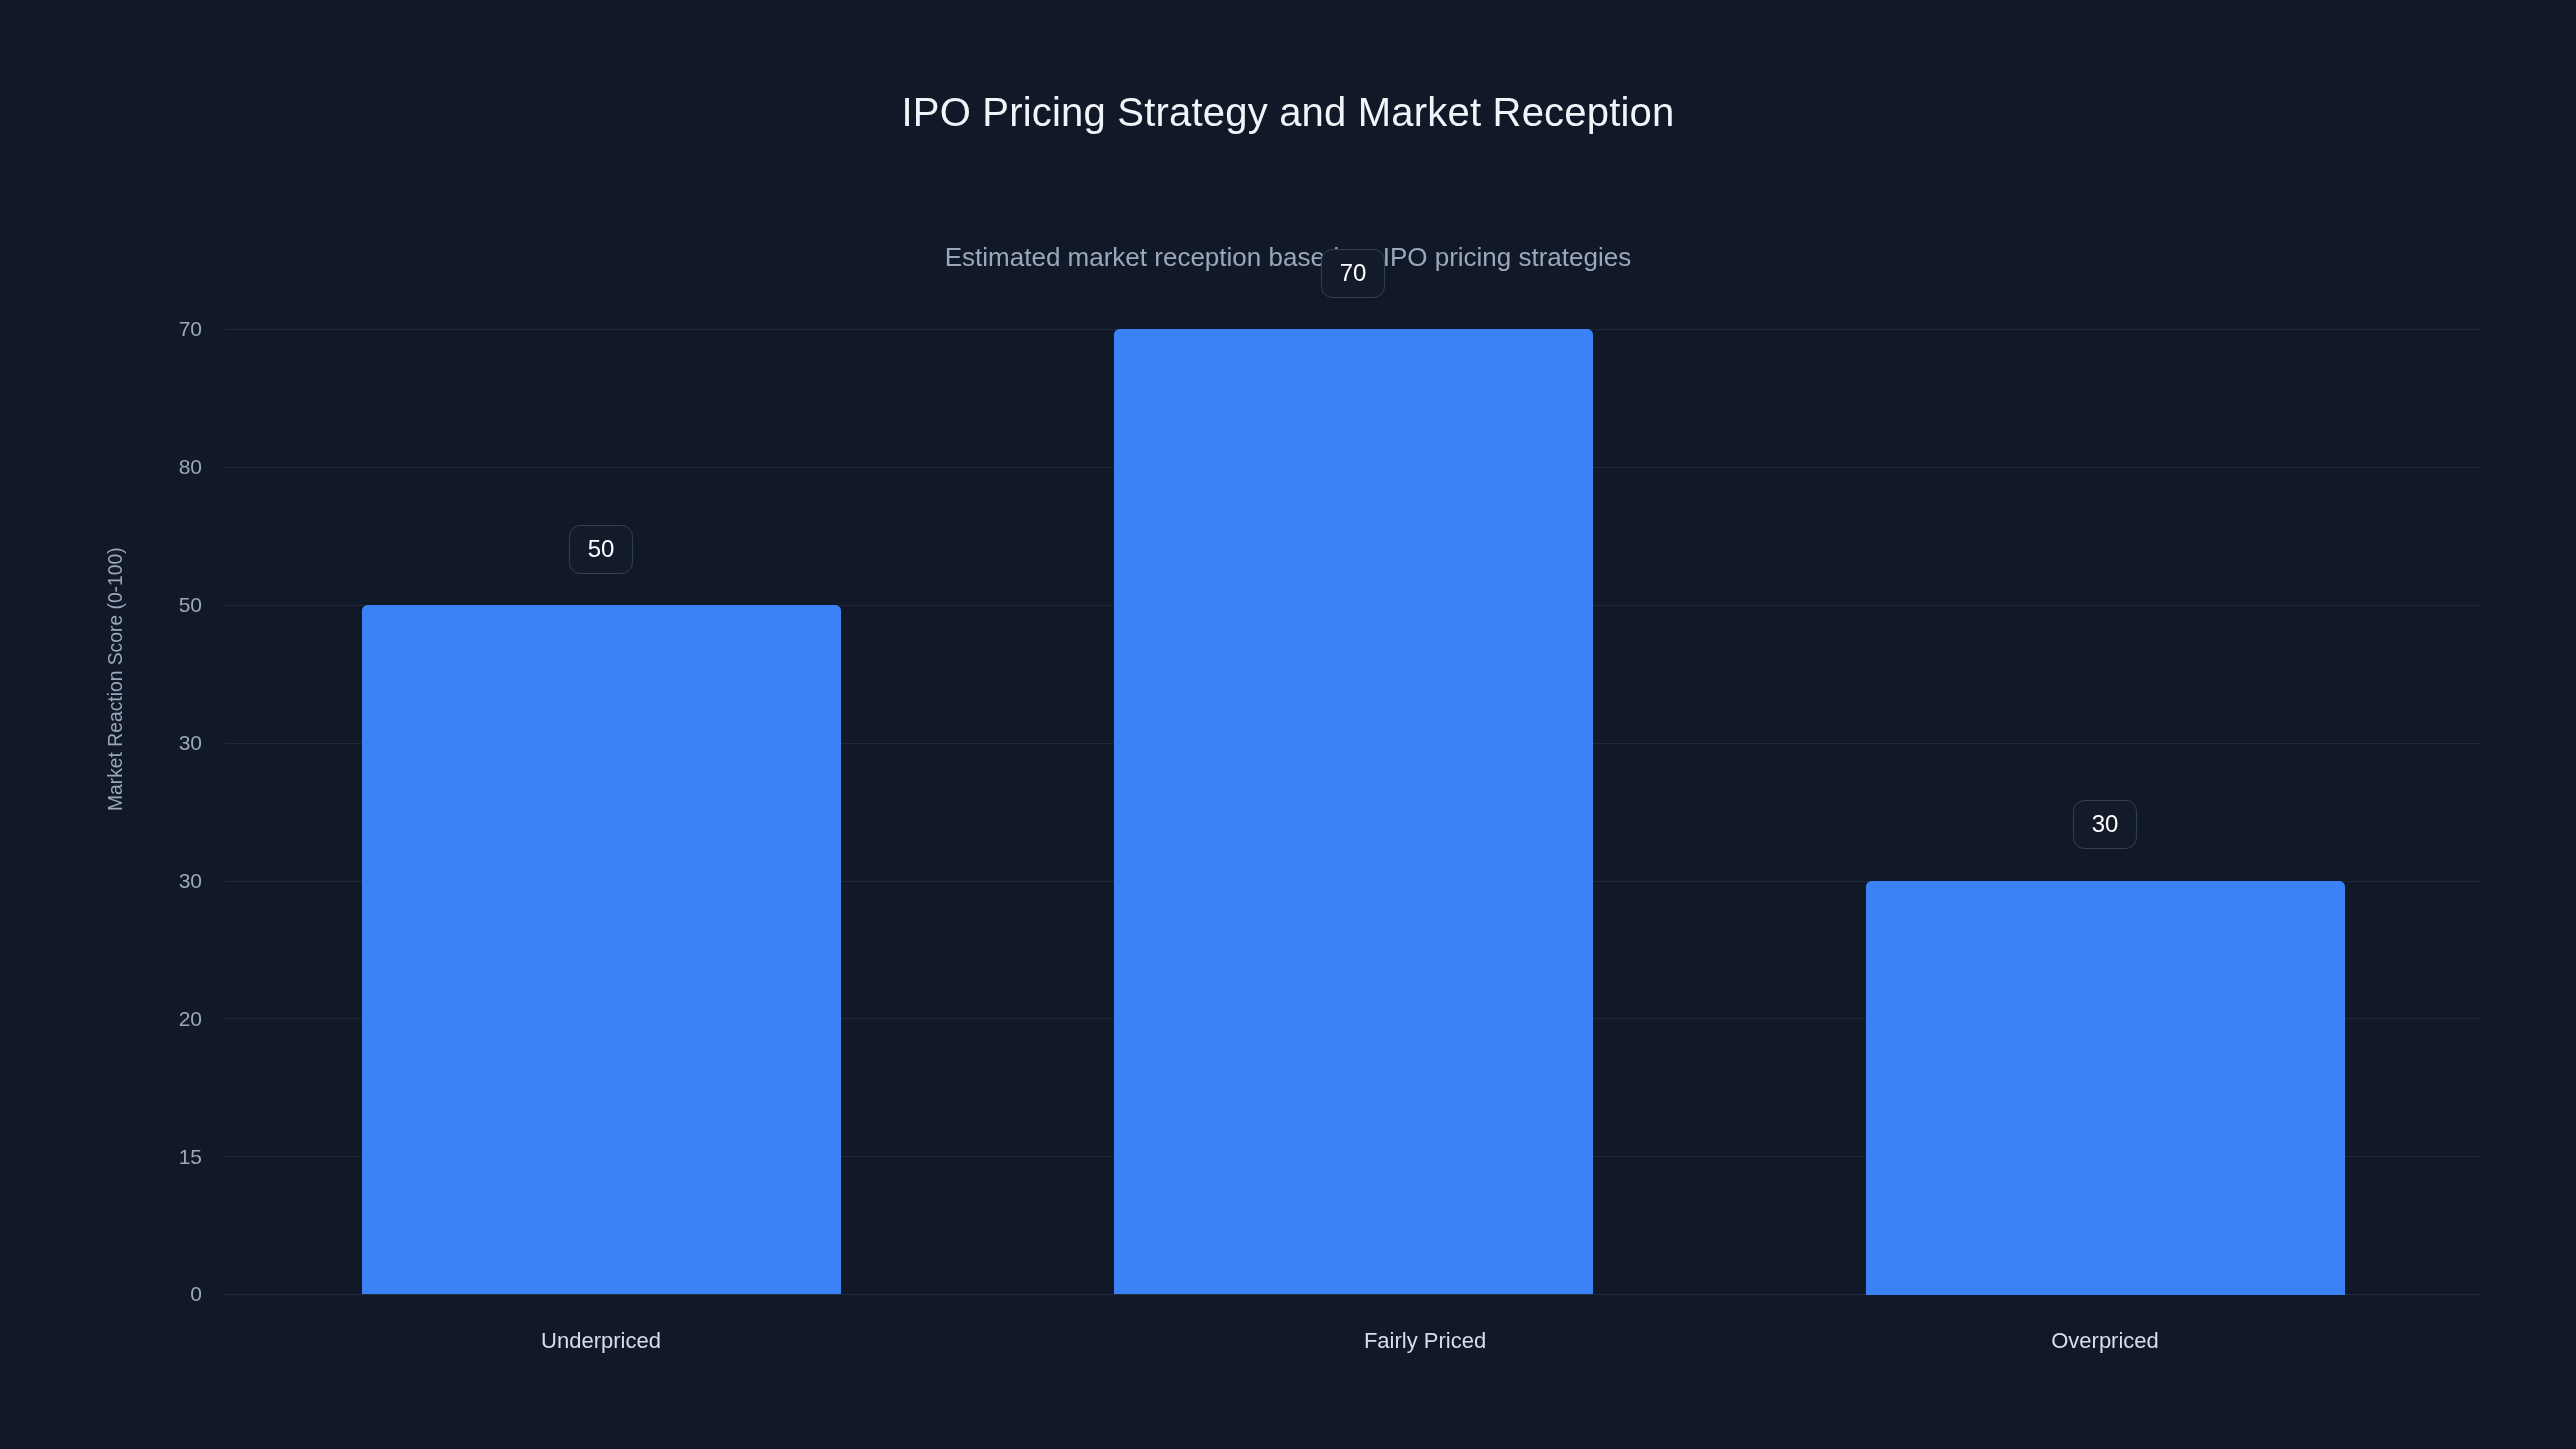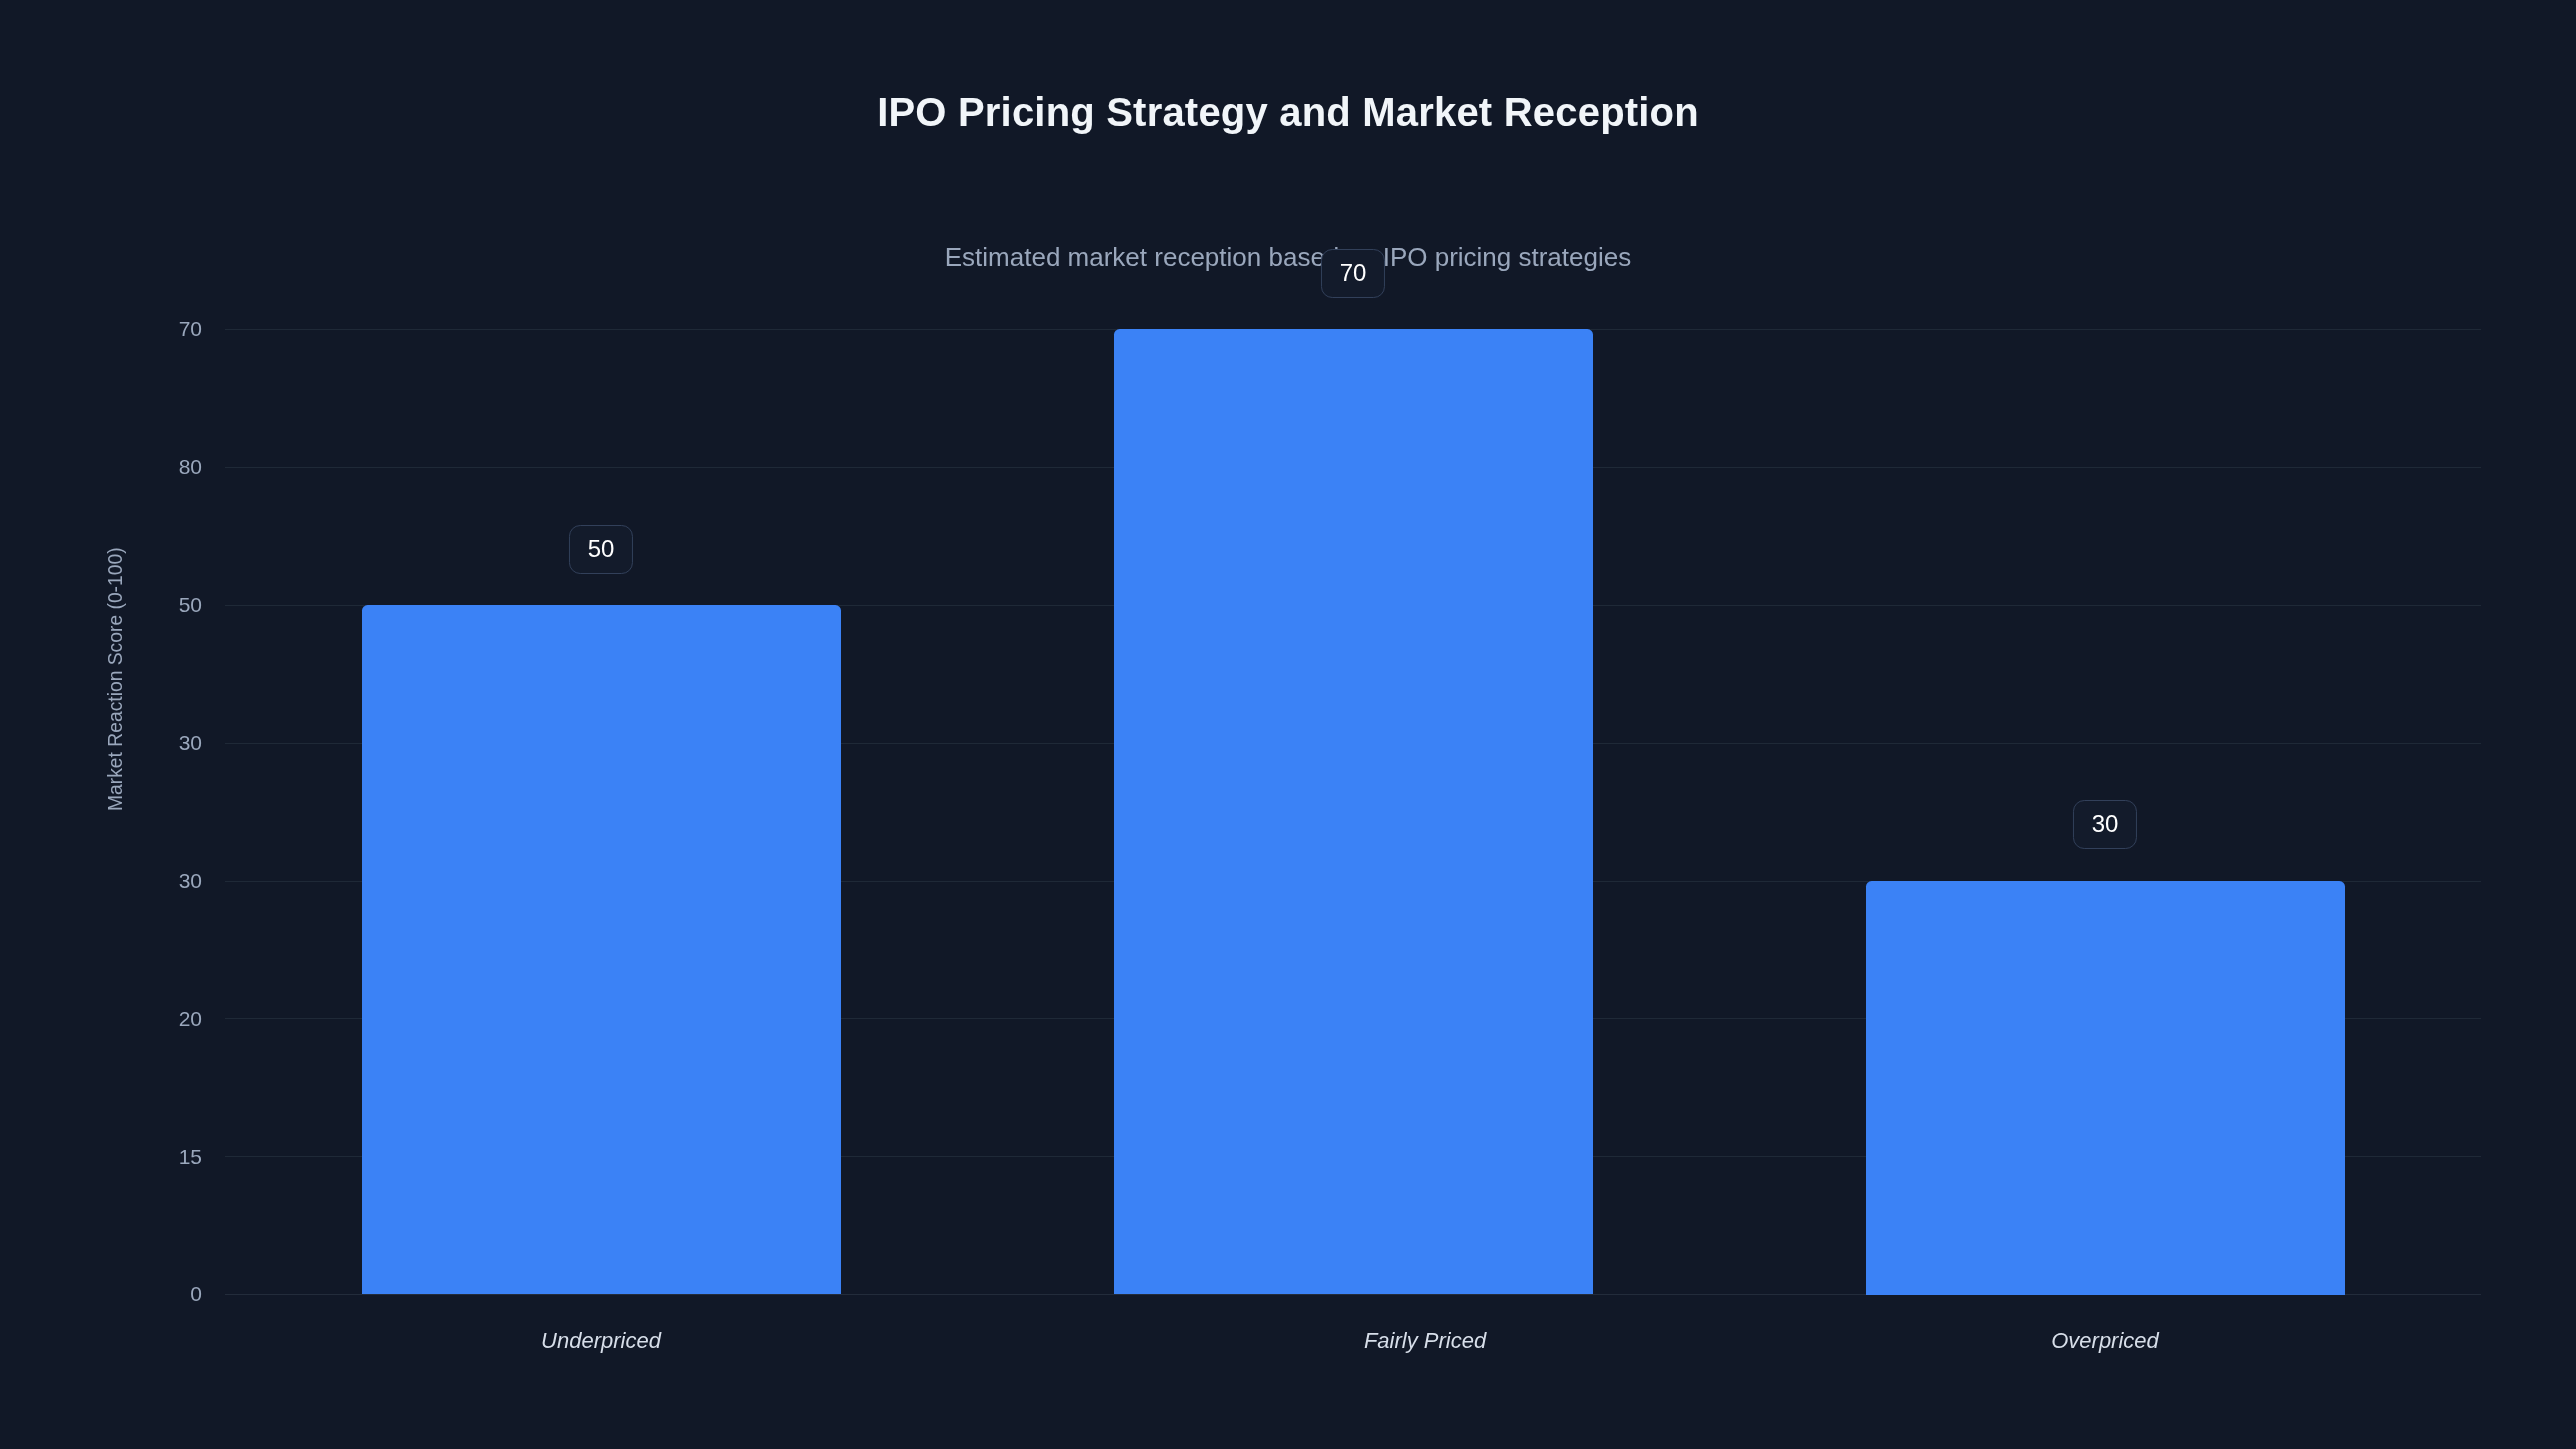--- a/index.html
+++ b/index.html
@@ -23,21 +23,21 @@
 
   
   .chart-title {
     position: absolute;
     top: 90px;
     left: 0;
     width: 2576px;
     text-align: center;
     color: #F1F5F9;
     font-size: 40px;
-    font-weight: 700;
+    font-weight: 400;
     letter-spacing: 0.2px;
     white-space: nowrap;
   }
   .chart-subtitle {
     position: absolute;
     top: 242px;
     left: 0;
     width: 2576px;
     text-align: center;
     color: #9AA7BC;
@@ -97,21 +97,20 @@
 
   
   .xtick {
     position: absolute;
     top: 1328px;
     color: #D7DEE9;
     font-size: 22px;
     text-align: center;
     transform: translateX(-50%);
     white-space: nowrap;
-    font-style: italic;
   }
 
   
   .value-badge {
     position: absolute;
     transform: translateX(-50%);
     background: #131B2B;
     border: 0.8px solid #32405A;
     border-radius: 11.3px;
     color: #FFFFFF;

